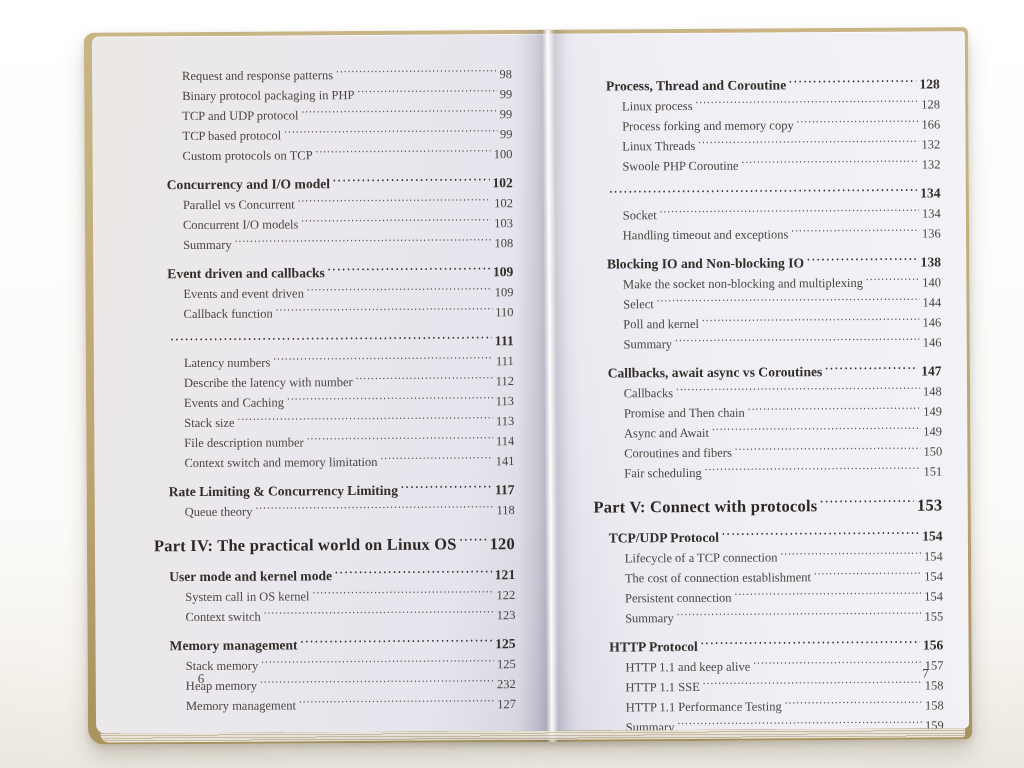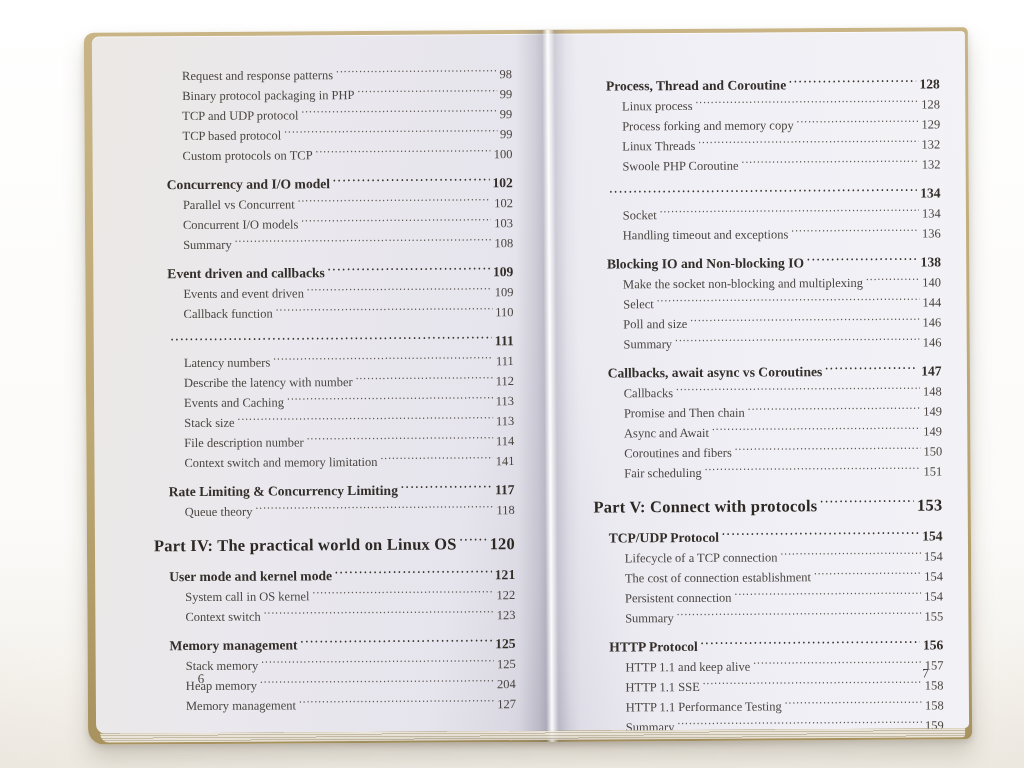--- a/index.html
+++ b/index.html
@@ -213,21 +213,21 @@
             <span class="pnum">125</span>
           </div>
           <div class="row item">
             <span class="label">Stack memory</span>
             <span class="dots"></span>
             <span class="pnum">125</span>
           </div>
           <div class="row item">
             <span class="label">Heap memory</span>
             <span class="dots"></span>
-            <span class="pnum">204</span>
+            <span class="pnum">232</span>
           </div>
           <div class="row item">
             <span class="label">Memory management</span>
             <span class="dots"></span>
             <span class="pnum">127</span>
           </div>
         </div>
       <div class="folio folio-left">6</div>
     </div>
     <div class="page page-right">
@@ -238,21 +238,21 @@
             <span class="pnum">128</span>
           </div>
           <div class="row item">
             <span class="label">Linux process</span>
             <span class="dots"></span>
             <span class="pnum">128</span>
           </div>
           <div class="row item">
             <span class="label">Process forking and memory copy</span>
             <span class="dots"></span>
-            <span class="pnum">129</span>
+            <span class="pnum">166</span>
           </div>
           <div class="row item">
             <span class="label">Linux Threads</span>
             <span class="dots"></span>
             <span class="pnum">132</span>
           </div>
           <div class="row item">
             <span class="label">Swoole PHP Coroutine</span>
             <span class="dots"></span>
             <span class="pnum">132</span>
@@ -280,21 +280,21 @@
             <span class="label">Make the socket non-blocking and multiplexing</span>
             <span class="dots"></span>
             <span class="pnum">140</span>
           </div>
           <div class="row item">
             <span class="label">Select</span>
             <span class="dots"></span>
             <span class="pnum">144</span>
           </div>
           <div class="row item">
-            <span class="label">Poll and size</span>
+            <span class="label">Poll and kernel</span>
             <span class="dots"></span>
             <span class="pnum">146</span>
           </div>
           <div class="row item">
             <span class="label">Summary</span>
             <span class="dots"></span>
             <span class="pnum">146</span>
           </div>
           <div class="row section">
             <span class="label">Callbacks, await async vs Coroutines</span>

